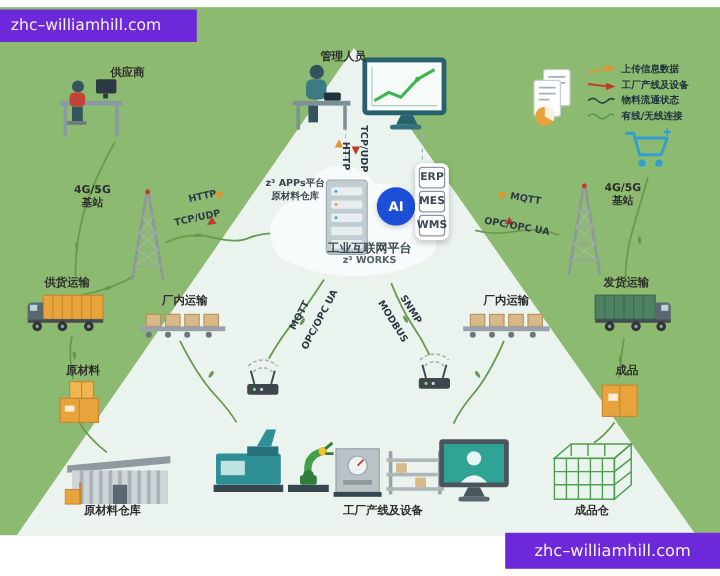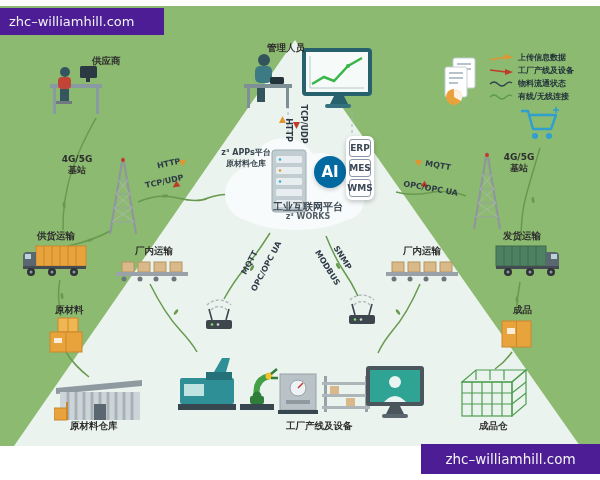--- a/index.html
+++ b/index.html
@@ -5,28 +5,28 @@
   *{margin:0;padding:0;box-sizing:border-box}
   html,body{width:600px;height:480px}
   body{font-family:"DejaVu Sans","Liberation Sans",sans-serif;background:#fff}
   .stage{position:relative;width:600px;height:480px;background:#fff;overflow:hidden}
   .green-bg{position:absolute;left:0;top:6px;width:600px;height:440px;background:#8cba70}
   .layer{position:absolute;left:0;top:0;width:600px;height:480px}
   .icon{position:absolute}
   .lbl{position:absolute;font-size:9.5px;font-weight:700;color:#2e2e2e;white-space:nowrap;line-height:1.18}
   .center{text-align:center}
   .proto{position:absolute;font-size:8px;font-weight:700;color:#2e3a46;white-space:nowrap;line-height:10px;text-align:center}
-  .wm{position:absolute;background:#4c1d95;color:#f2f2f2;display:flex;align-items:center;z-index:9}
+  .wm{position:absolute;background:#6d28d9;color:#f2f2f2;display:flex;align-items:center;z-index:9}
   .wm-top{left:0;top:8px;width:164px;height:27px;padding-left:9px;font-size:13px}
   .wm-bottom{left:421px;top:444px;width:179px;height:30px;justify-content:center;font-size:13.5px}
   .legend{position:absolute;left:489px;top:50px;z-index:5}
   .legend-row{display:flex;align-items:flex-end;height:13px}
   .legend-row svg{margin-right:3px;flex:none}
   .legend-label{font-size:8px;font-weight:700;color:#21323c;white-space:nowrap}
-  .ai-badge{position:absolute;left:314px;top:156px;width:32px;height:32px;border-radius:50%;background:#0369a1;color:#fff;font-size:15px;font-weight:700;display:flex;align-items:center;justify-content:center;box-shadow:0 2px 4px rgba(0,0,0,.18);z-index:4}
+  .ai-badge{position:absolute;left:314px;top:156px;width:32px;height:32px;border-radius:50%;background:#1d4ed8;color:#fff;font-size:11px;font-weight:700;display:flex;align-items:center;justify-content:center;box-shadow:0 2px 4px rgba(0,0,0,.18);z-index:4}
   .erp-card{position:absolute;left:346px;top:136px;width:28px;height:64px;background:#fff;border-radius:6px;box-shadow:0 2px 5px rgba(0,0,0,.22);padding:3px;display:flex;flex-direction:column;justify-content:space-between;z-index:4}
   .erp-card .module{height:18px;border:1px solid #8a97a8;border-radius:3px;font-size:9px;font-weight:700;color:#3c4858;display:flex;align-items:center;justify-content:center;background:#fdfdfd}
   .cloud-text{position:absolute;font-weight:700;color:#3a4750;z-index:4}
 </style>
 </head>
 <body>
 
 <div class="stage">
 
   <div class="green-bg"></div>

